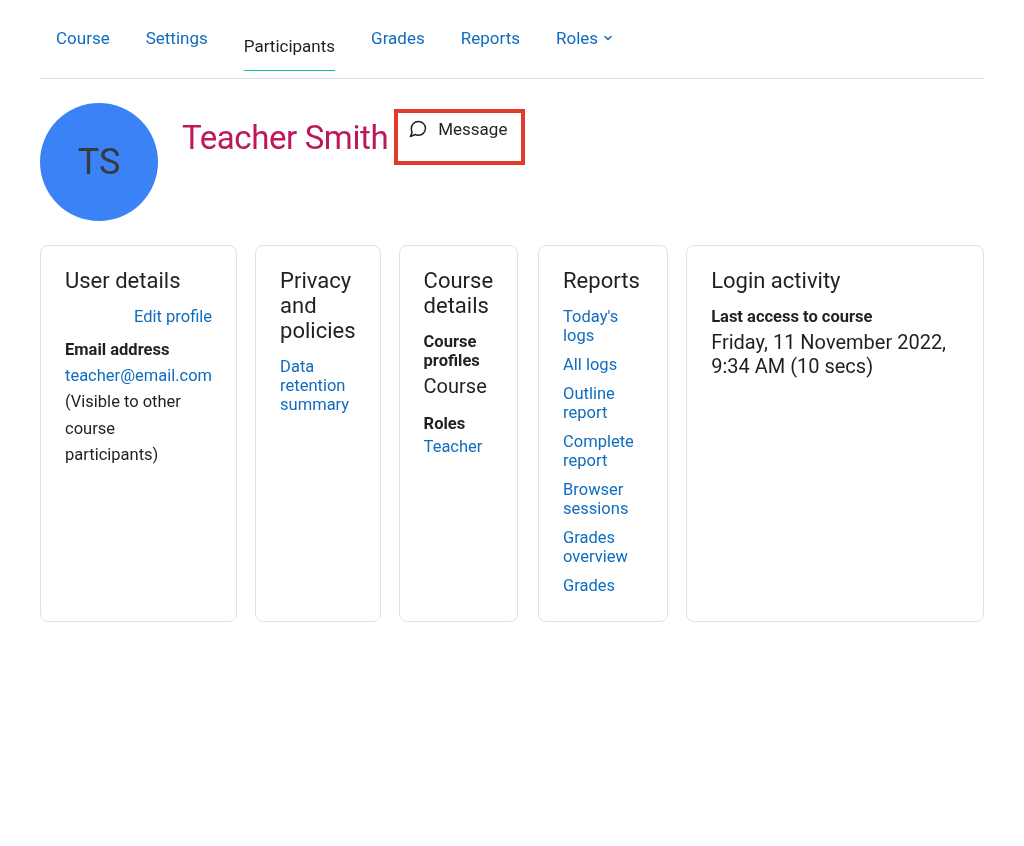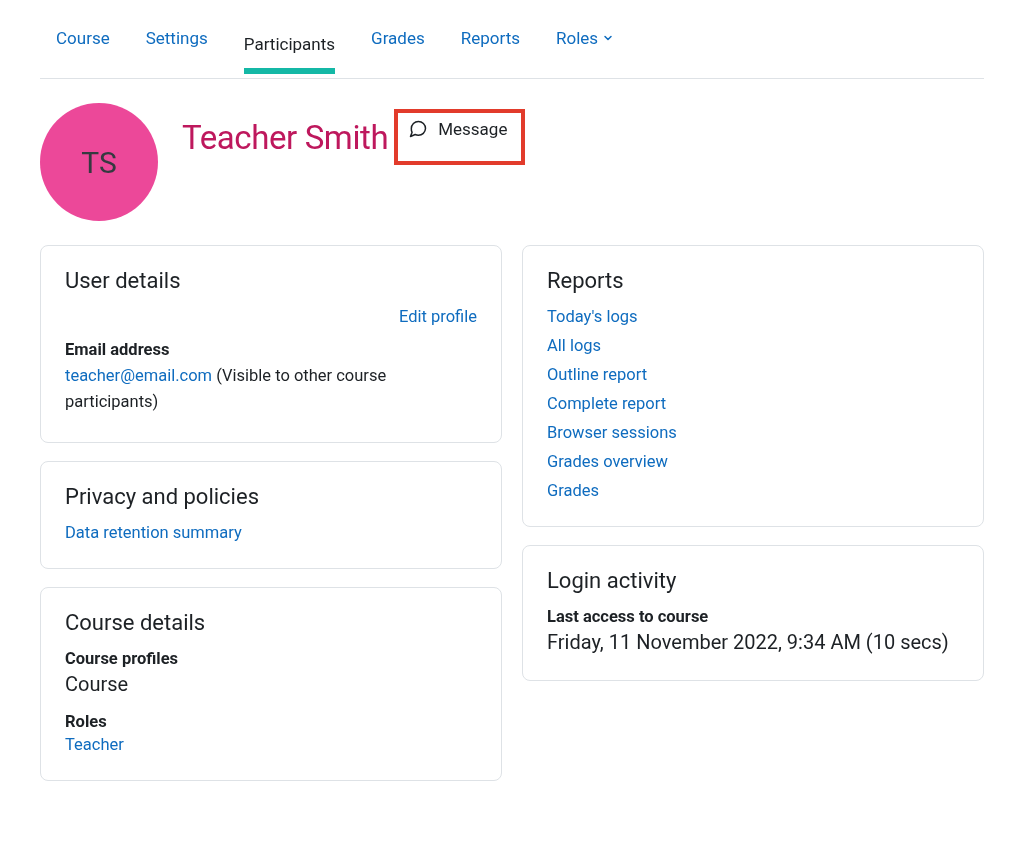--- a/index.html
+++ b/index.html
@@ -21,46 +21,46 @@
     }
     .nav-tab {
       color: #0f6cbf;
       font-size: 17px;
       cursor: pointer;
       padding-bottom: 14px;
       text-decoration: none;
     }
     .nav-tab.active {
       color: #1d2125;
-      border-bottom: 6px solid #14b8a6;
+      border-bottom: 1px solid #14b8a6;
       margin-bottom: -17px;
     }
     .nav-more {
       display: inline-flex;
       align-items: center;
       gap: 4px;
     }
     .chevron-down {
       width: 12px; height: 12px;
     }
     .profile-header {
       display: flex;
       align-items: flex-start;
       gap: 24px;
       margin-top: 24px;
       margin-bottom: 24px;
     }
     .avatar {
       width: 118px; height: 118px;
       border-radius: 50%;
-      background: #ec4899;
+      background: #3b82f6;
       display: flex;
       align-items: center;
       justify-content: center;
-      font-size: 30px;
+      font-size: 36px;
       color: #343a40;
       flex-shrink: 0;
     }
     .profile-name-row {
       display: flex;
       align-items: center;
       gap: 6px;
       margin-top: 6px;
     }
     .profile-name {
@@ -81,21 +81,21 @@
       background: #fff;
     }
     .comment-icon { width: 20px; height: 20px; }
     .grid {
       display: flex;
       gap: 20px;
     }
     .col {
       flex: 1;
       display: flex;
-      flex-direction: column;
+      flex-direction: row;
       gap: 18px;
     }
     .card {
       border: 1px solid #dee2e6;
       border-radius: 8px;
       padding: 22px 24px 26px 24px;
     }
     .card h3 {
       font-size: 22px;
       font-weight: 400;

